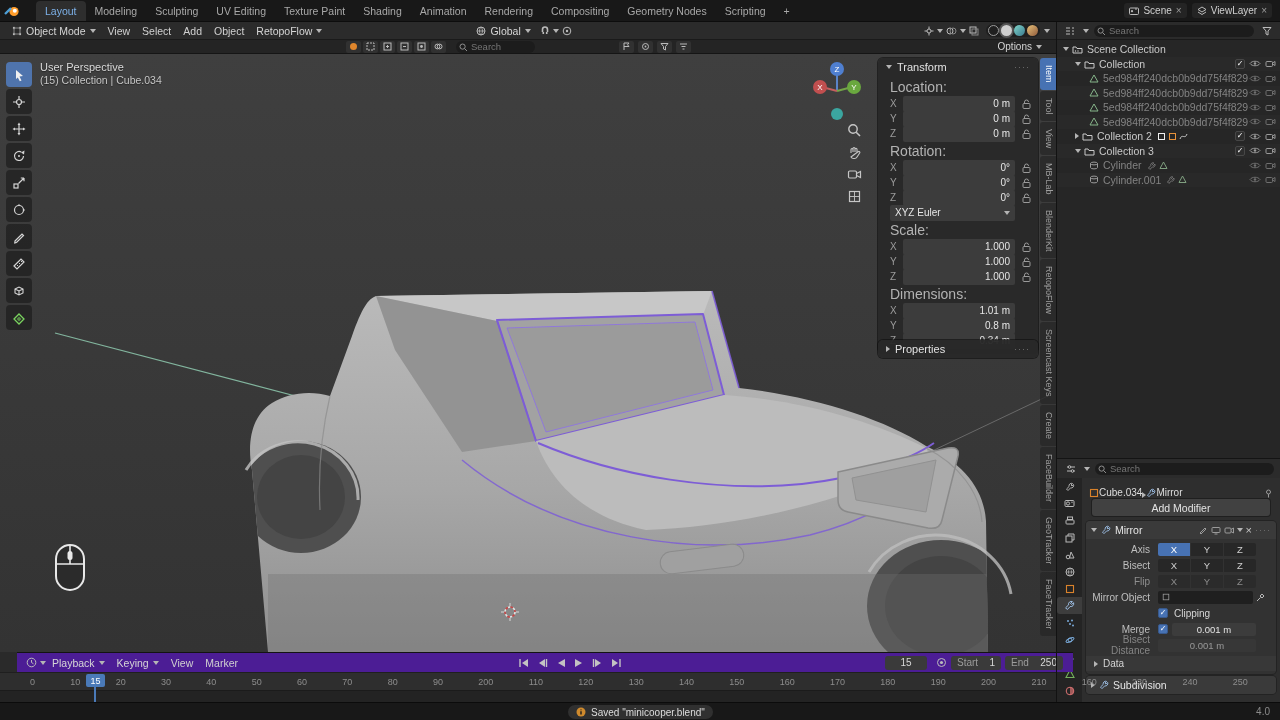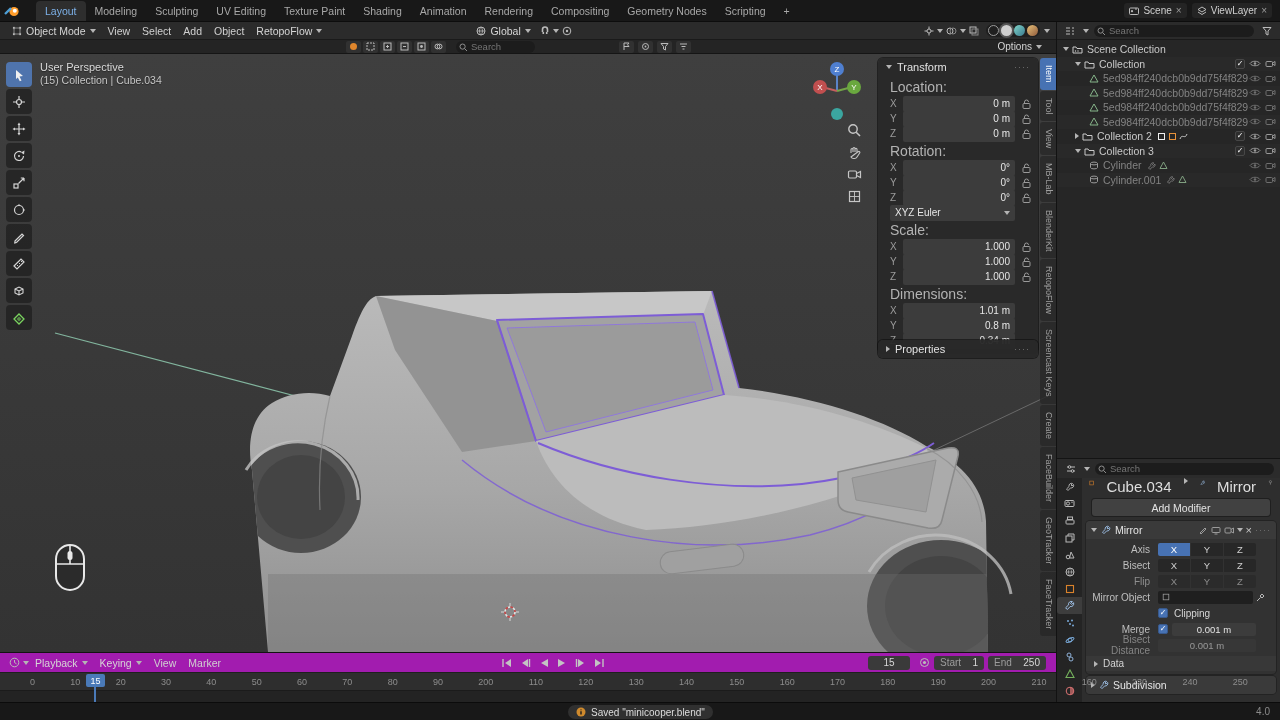--- a/index.html
+++ b/index.html
@@ -68,37 +68,37 @@
 .dim{color:#828282}
 .cb{width:10px;height:10px;border-radius:2px;background:#2d2d2d;border:1px solid #474747;display:flex;align-items:center;justify-content:center;font-size:8px;color:#fff;line-height:1;flex:none}
 .cb.on{background:#4772b3;border-color:#38598c}
 
 
 .phdr-strip{position:absolute;left:1057px;top:458px;width:223px;height:20px;background:#2b2b2b;display:flex;align-items:center;padding:0 6px;gap:5px;z-index:20;border-top:1px solid #141414}
 .pnav{position:absolute;left:1057px;top:478px;width:25px;height:224px;background:#242424;display:flex;flex-direction:column;gap:0;z-index:20}
 .pni{height:17px;display:flex;align-items:center;justify-content:center}
 .pni.active{background:#3d3d3d;border-radius:3px 0 0 3px}
 .pbody{position:absolute;left:1082px;top:478px;width:198px;height:224px;background:#2e2e2e;overflow:hidden;z-index:20}
-.crumb{height:20px;display:flex;align-items:flex-start;gap:12px;padding:0 7px;font-size:15px;color:#dedede}
+.crumb{height:20px;display:flex;align-items:flex-end;gap:0;padding:0 7px;font-size:10px;color:#dedede}
 .addmod{margin:1px 10px 5px;height:17px;background:#414141;border-radius:3px;display:flex;align-items:center;justify-content:center;color:#e3e3e3;font-size:10.5px;box-shadow:0 0 0 1px #1f1f1f}
 .mod{margin:2px 4px;background:#323232;border-radius:4px;overflow:hidden;box-shadow:0 0 0 1px #232323}
 .mod-hdr{height:18px;background:#3a3a3a;display:flex;align-items:center;gap:4px;padding:0 5px;font-size:10.5px;color:#e6e6e6}
 .pr{display:flex;align-items:center;height:16px;margin:0 8px 0 0}
 .plbl{width:72px;text-align:right;padding-right:8px;color:#bfbfbf;font-size:10px;flex:none}
 .xyz{display:flex;flex:1;gap:1px}
 .xb{flex:1;height:13px;background:#272727;display:flex;align-items:center;justify-content:center;color:#d0d0d0;font-size:9.5px}
 .xb:first-child{border-radius:2px 0 0 2px}
 .xb:last-child{border-radius:0 2px 2px 0}
 .xb.sel{background:#4772b3;color:#fff}
 .pfield{flex:1;height:13px;background:#1f1f1f;border-radius:2px;display:flex;align-items:center;padding:0 4px;gap:4px;color:#d8d8d8;font-size:9.5px}
 .vfield{flex:1;height:13px;background:#3c3c3c;border-radius:2px;display:flex;align-items:center;justify-content:center;color:#e4e4e4;font-size:9.5px}
 .subhdr{height:15px;background:#383838;display:flex;align-items:center;gap:5px;padding:0 8px;color:#d4d4d4;font-size:10px;margin-top:3px}
 
 
-.tl-hdr{position:absolute;left:0;top:652px;width:1056px;height:20px;background:#a21caf;display:flex;align-items:center;border-top:1px solid #131313;font-size:10.5px;z-index:20}
+.tl-hdr{position:absolute;left:17px;top:652px;width:1056px;height:20px;background:#4c1d95;display:flex;align-items:center;border-top:1px solid #131313;font-size:10.5px;z-index:20}
 .tl-ruler{position:absolute;left:0;top:672px;width:1056px;height:18px;background:#2e2e2e;border-top:1px solid #1f1f1f;z-index:20}
 .ticks{position:absolute;left:30px;right:32px;top:677px;display:flex;justify-content:space-between;color:#8d8d8d;font-size:9px;z-index:21}
 .tl-chan{position:absolute;left:0;top:690px;width:1056px;height:12px;background:#232323;border-top:1px solid #1b1b1b;z-index:20}
 .tfield{background:#3a3a3a;border-radius:3px;height:14px;display:flex;align-items:center;padding:0 6px;gap:4px;font-size:10px;color:#d8d8d8}
 
 
 .status{position:absolute;left:0;top:702px;width:1280px;height:18px;background:#181818;border-top:1px solid #0b0b0b;z-index:30}
 .spill{position:absolute;left:568px;top:2px;height:14px;display:flex;align-items:center;gap:5px;background:#303030;border-radius:7px;padding:0 8px;font-size:10px;color:#ddd}
 
 .divider-v{position:absolute;left:1056px;top:22px;width:1px;height:680px;background:#121212;z-index:26}

